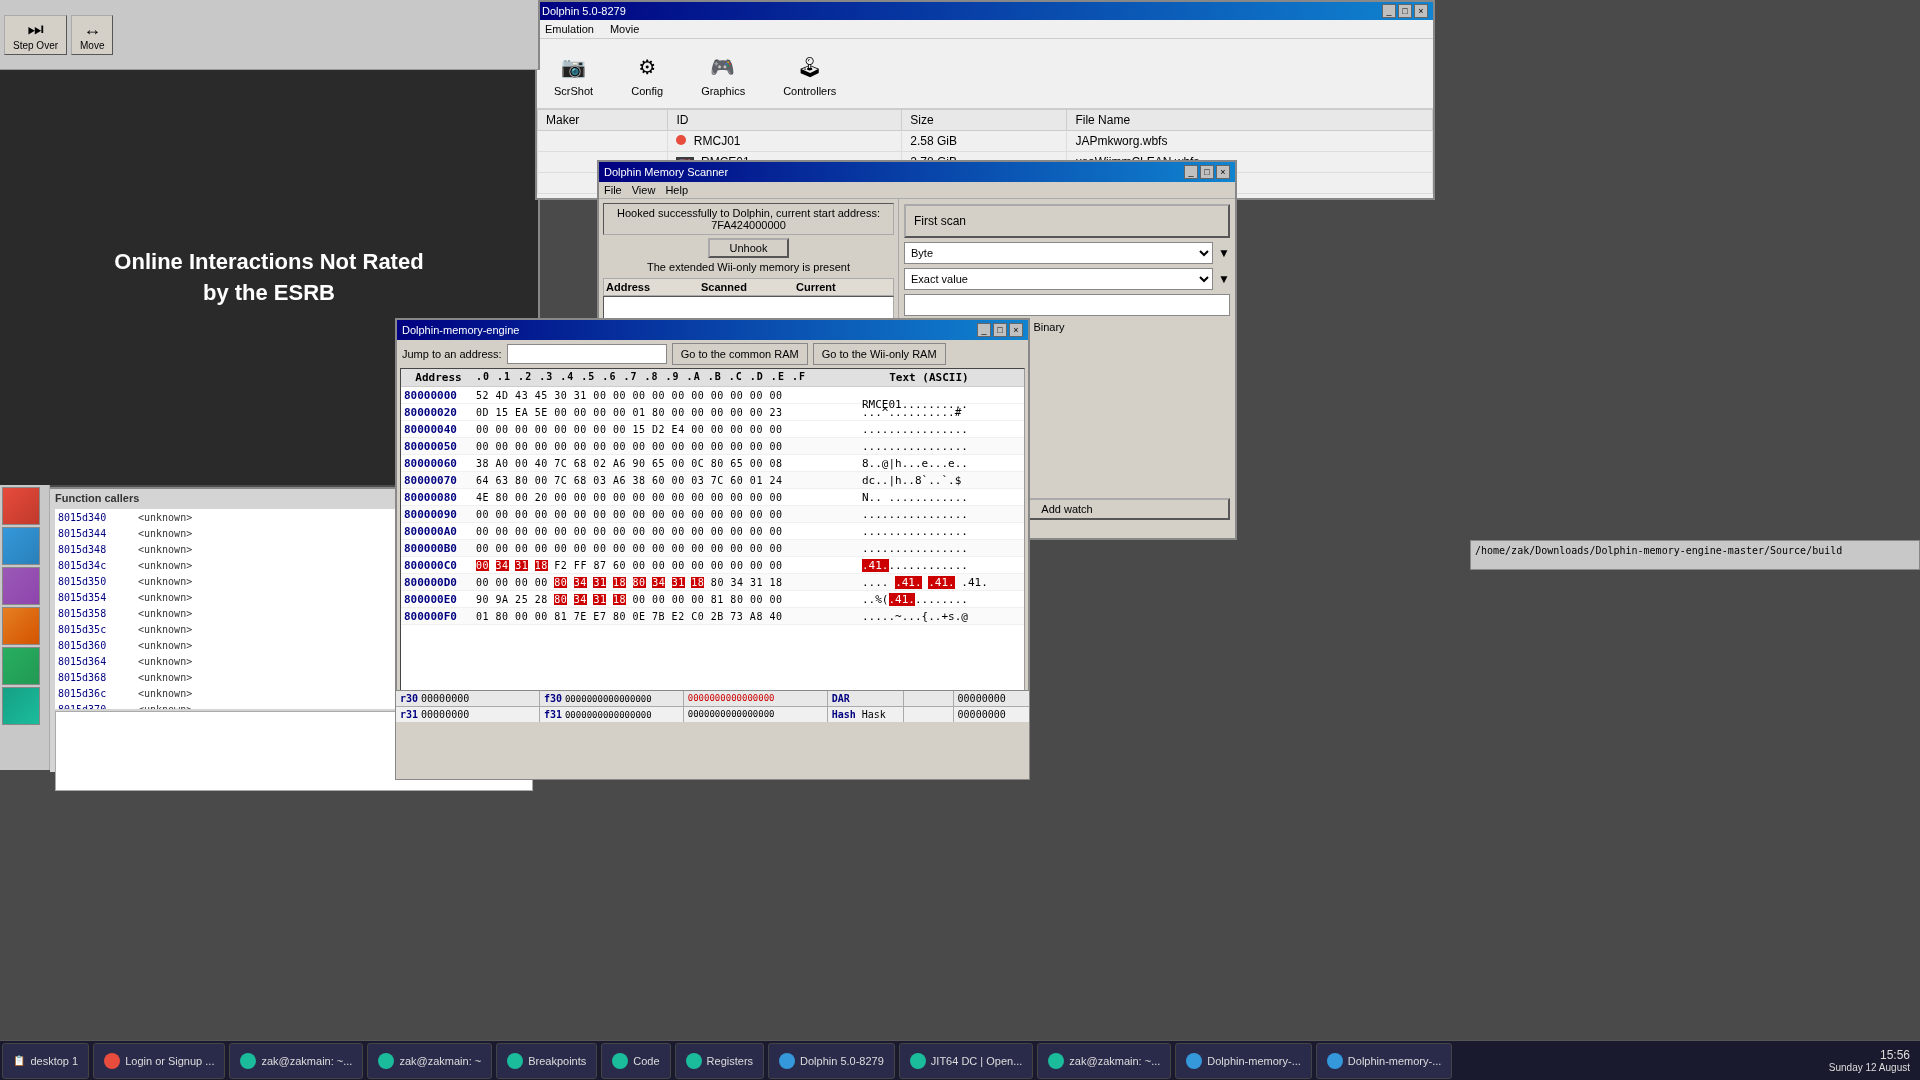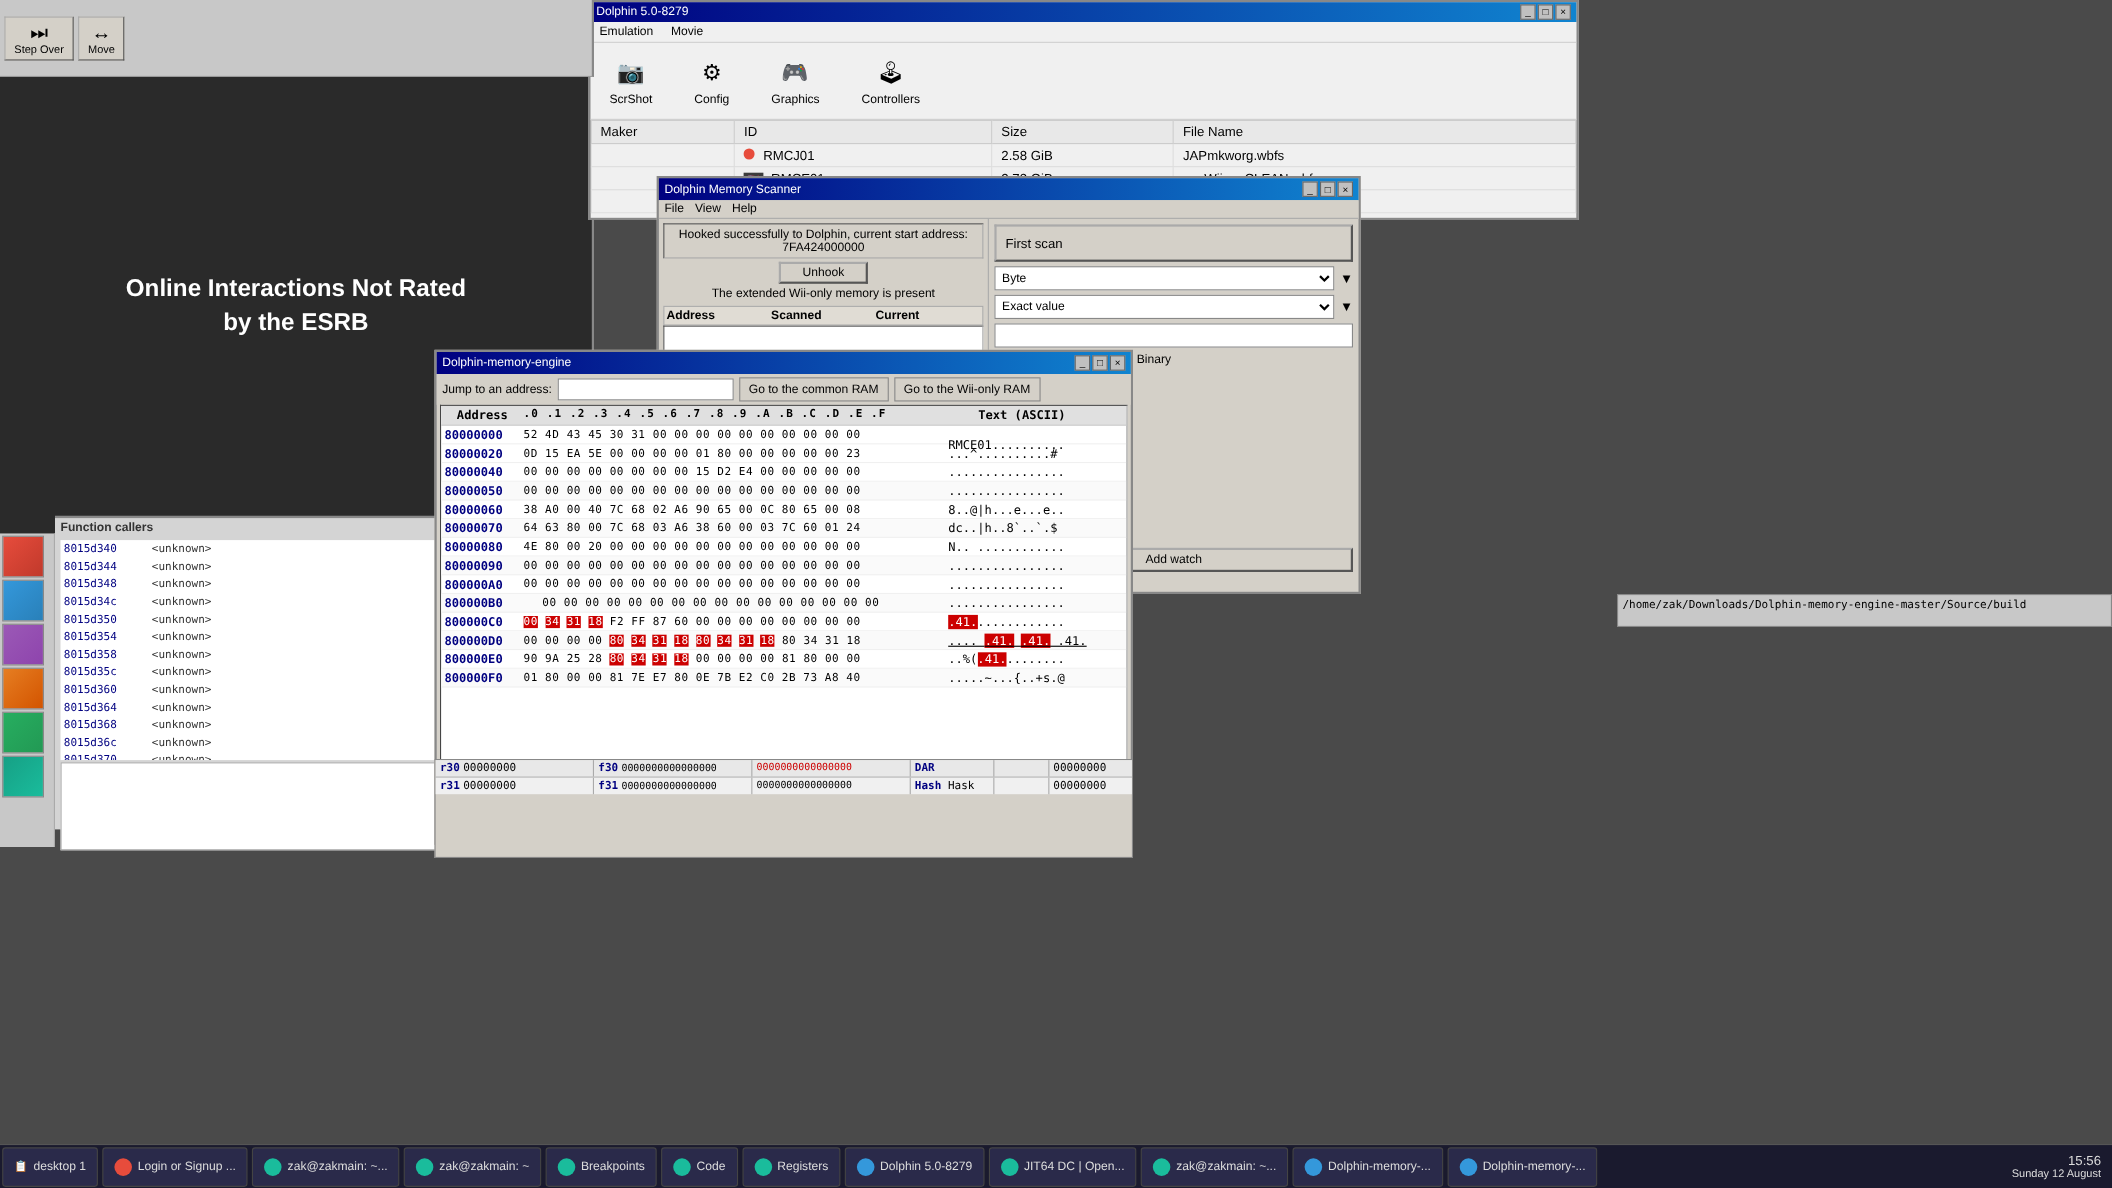--- a/index.html
+++ b/index.html
@@ -292,21 +292,21 @@
   <div style="display:flex;flex-direction:column;gap:2px;padding:2px;">
     <div style="width:38px;height:38px;background:linear-gradient(135deg,#e74c3c,#c0392b);border:1px solid #888;"></div>
     <div style="width:38px;height:38px;background:linear-gradient(135deg,#3498db,#2980b9);border:1px solid #888;"></div>
     <div style="width:38px;height:38px;background:linear-gradient(135deg,#9b59b6,#8e44ad);border:1px solid #888;"></div>
     <div style="width:38px;height:38px;background:linear-gradient(135deg,#e67e22,#d35400);border:1px solid #888;"></div>
     <div style="width:38px;height:38px;background:linear-gradient(135deg,#27ae60,#229954);border:1px solid #888;"></div>
     <div style="width:38px;height:38px;background:linear-gradient(135deg,#16a085,#1abc9c);border:1px solid #888;"></div>
   </div>
 </div>
 
-<div style="position:absolute;left:50px;top:469px;width:490px;height:285px;background:#d4d4d4;border-right:2px solid #888;border-top:2px solid #888;">
+<div style="position:absolute;left:50px;top:487px;width:490px;height:285px;background:#d4d4d4;border-right:2px solid #888;border-top:2px solid #888;">
   <div class="func-title">Function callers</div>
   <div class="func-list">
 
     <div class="debug-row">
       <span class="debug-addr">8015d340</span>
       <span class="debug-instr">&lt;unknown&gt;</span>
     </div>
     <div class="debug-row">
       <span class="debug-addr">8015d344</span>
       <span class="debug-instr">&lt;unknown&gt;</span>
@@ -594,21 +594,21 @@
         <span style="width:75px;color:#000080;font-weight:bold;padding:0 3px;">80000090</span>
         <span style="flex:1;font-size:10px;letter-spacing:0.5px;">00 00 00 00 00 00 00 00 00 00 00 00 00 00 00 00</span>
         <span style="width:162px;font-size:11px;">................</span>
       </div>
       <div style="display:flex;height:17px;align-items:center;border-bottom:1px solid #f0f0f0;">
         <span style="width:75px;color:#000080;font-weight:bold;padding:0 3px;">800000A0</span>
         <span style="flex:1;font-size:10px;letter-spacing:0.5px;">00 00 00 00 00 00 00 00 00 00 00 00 00 00 00 00</span>
         <span style="width:162px;font-size:11px;">................</span>
       </div>
       <div style="display:flex;height:17px;align-items:center;border-bottom:1px solid #f0f0f0;background:#fafafa;">
-        <span style="width:92px;color:#000080;font-weight:bold;padding:0 3px;">800000B0</span>
+        <span style="width:75px;color:#000080;font-weight:bold;padding:0 3px;">800000B0</span>
         <span style="flex:1;font-size:10px;letter-spacing:0.5px;">00 00 00 00 00 00 00 00 00 00 00 00 00 00 00 00</span>
         <span style="width:162px;font-size:11px;">................</span>
       </div>
 
       <div style="display:flex;height:17px;align-items:center;border-bottom:1px solid #f0f0f0;">
         <span style="width:75px;color:#000080;font-weight:bold;padding:0 3px;">800000C0</span>
         <span style="flex:1;font-size:10px;letter-spacing:0.5px;">
           <span style="background:#cc0000;color:white;">00</span>
           <span style="background:#cc0000;color:white;"> 34</span>
           <span style="background:#cc0000;color:white;"> 31</span>
@@ -627,21 +627,21 @@
           <span style="background:#cc0000;color:white;"> 80</span>
           <span style="background:#cc0000;color:white;"> 34</span>
           <span style="background:#cc0000;color:white;"> 31</span>
           <span style="background:#cc0000;color:white;"> 18</span>
           <span style="background:#cc0000;color:white;"> 80</span>
           <span style="background:#cc0000;color:white;"> 34</span>
           <span style="background:#cc0000;color:white;"> 31</span>
           <span style="background:#cc0000;color:white;"> 18</span>
            80 34 31 18
         </span>
-        <span style="width:162px;font-size:11px;text-decoration:underline;">
+        <span style="width:162px;font-size:11px;">
           ....
           <span style="background:#cc0000;color:white;">.41.</span>
           <span style="background:#cc0000;color:white;">.41.</span>
           .41.
         </span>
       </div>
 
       <div style="display:flex;height:17px;align-items:center;border-bottom:1px solid #f0f0f0;">
         <span style="width:75px;color:#000080;font-weight:bold;padding:0 3px;">800000E0</span>
         <span style="flex:1;font-size:10px;letter-spacing:0.5px;">

